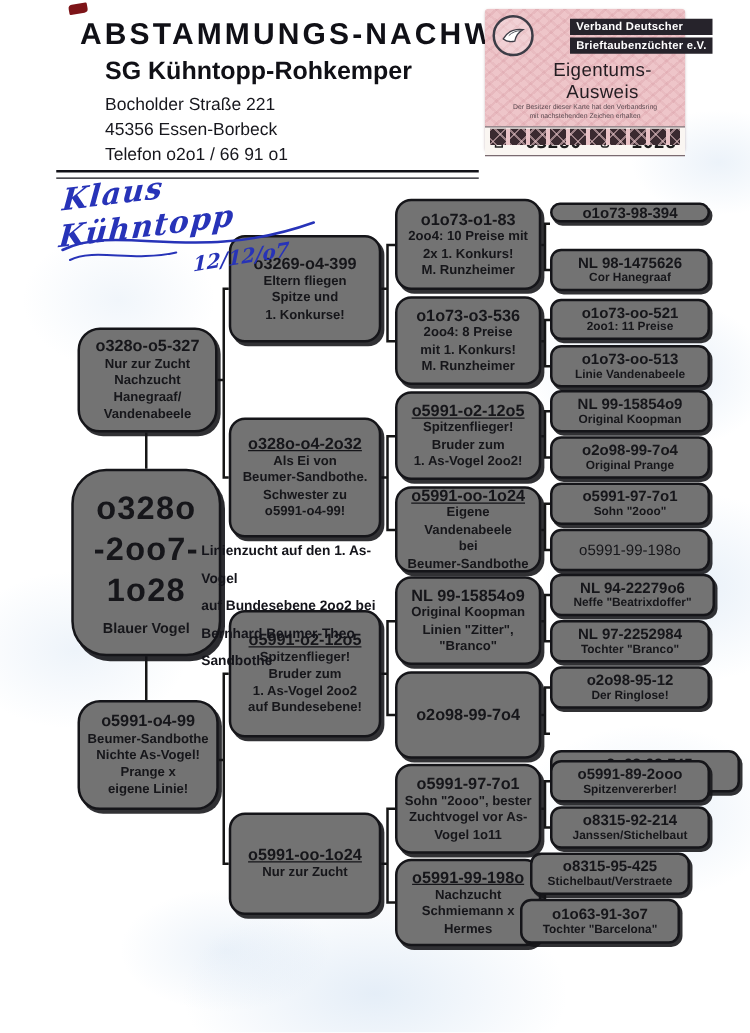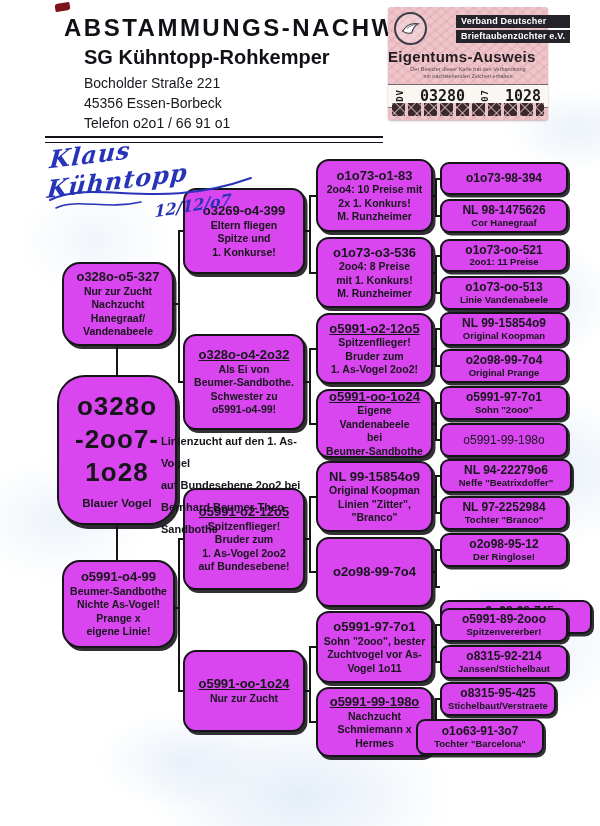--- a/index.html
+++ b/index.html
@@ -40,22 +40,22 @@
       repeating-linear-gradient(40deg, rgba(196,120,132,.12) 0 2px, transparent 2px 7px);
     box-shadow:0 1px 2px rgba(90,40,50,.35);
   }
   .stamp-head{display:flex;align-items:center;gap:5px;padding:5px 6px 1px 6px;}
   .stamp-logo{width:29px;height:29px;border:2px solid #3c3c46;border-radius:50%;
       flex:0 0 auto;display:flex;align-items:center;justify-content:center;
       background:rgba(255,255,255,.22);}
   .stamp-org{display:flex;flex-direction:column;gap:2px;padding-left:24px;}
   .stamp-org span{background:#26232b;color:#fff;font-size:9px;font-weight:bold;
       padding:1.5px 5px;white-space:nowrap;letter-spacing:.2px;}
-  .stamp-title{font-size:15px;font-weight:bold;text-align:left;color:#241d22;
-      margin-top:2px;letter-spacing:.3px;}
+  .stamp-title{font-size:15px;font-weight:normal;text-align:center;color:#241d22;
+      margin-top:2px;letter-spacing:.3px;margin-left:28px;}
   .stamp-sub{font-size:5.5px;text-align:center;color:#5a4a50;white-space:pre-line;
       line-height:1.35;margin-top:1px;}
   .stamp-code{display:flex;align-items:center;background:#faf6f2;
       border-top:1px solid #7a6a70;border-bottom:1px solid #7a6a70;margin-top:3px;
       padding:2px 7px;font-family:"DejaVu Sans Mono", monospace;font-weight:bold;
       font-size:15px;color:#1c1c1c;justify-content:space-between;}
   .stamp-code .rot{writing-mode:vertical-rl;transform:rotate(180deg);font-size:9px;
       letter-spacing:1px;}
   .stamp-band{position:absolute;bottom:4px;left:4px;right:4px;height:13px;
       background:
@@ -71,23 +71,23 @@
       transform:rotate(-7deg) skewX(-12deg);transform-origin:left bottom;}
   .sig svg{position:absolute;left:0;top:18px;}
   .sig .date{position:absolute;left:108px;top:50px;font-family:"DejaVu Serif", serif;
       font-style:italic;font-weight:bold;font-size:16px;
       transform:rotate(-9deg) skewX(-10deg);}
 
   
   .lines{position:absolute;left:0;top:0;z-index:2;}
   .bx{
     position:absolute;z-index:3;box-sizing:border-box;
-    background:#d946ef;border:2px solid #151519;border-radius:13px;
+    background:#737373;border:2px solid #151519;border-radius:13px;
     box-shadow:2.5px 3px 0 rgba(20,20,24,.88);
-    display:flex;flex-direction:column;justify-content:center;
+    display:flex;flex-direction:column;align-items:center;justify-content:center;
     text-align:center;padding:2px 3px;
   }
   .bx .ring{font-weight:bold;font-size:13px;line-height:1.2;white-space:nowrap;}
   .bx .ring.u{text-decoration:underline;}
   .bx .ring.thin{font-weight:normal;}
   .bx .nt{font-size:10.5px;font-weight:bold;line-height:1.28;white-space:pre-line;}
   .bx.r18{border-radius:18px;}
   .bx.s4{border-radius:9px;box-shadow:2px 2.5px 0 rgba(20,20,24,.88);padding:1px 2px;}
   .bx.s4 .ring{font-size:12px;}
   .bx.s4 .nt{font-size:9.5px;line-height:1.15;}
@@ -255,21 +255,21 @@
 Zuchtvogel vor As-
 Vogel 1o11</div>
 </div>
 <div class="bx" style="left:316px;top:687px;width:117px;height:70px">
   <div class="ring u">o5991-99-198o</div>
   <div class="nt">Nachzucht
 Schmiemann x
 Hermes</div>
 </div>
 
-<div class="bx s4" style="left:440px;top:162px;width:128px;height:33px">
+<div class="bx s4" style="left:440px;top:162px;width:128px;height:16px">
   <div class="ring">o1o73-98-394</div>
 </div>
 <div class="bx s4" style="left:440px;top:199px;width:128px;height:34px">
   <div class="ring">NL 98-1475626</div>
   <div class="nt">Cor Hanegraaf</div>
 </div>
 <div class="bx s4" style="left:440px;top:239px;width:128px;height:33px">
   <div class="ring">o1o73-oo-521</div>
   <div class="nt">2oo1: 11 Preise</div>
 </div>
@@ -309,20 +309,20 @@
   <div class="nt">Nachzucht Van Loon</div>
 </div>
 <div class="bx s4" style="left:440px;top:608px;width:128px;height:34px">
   <div class="ring">o5991-89-2ooo</div>
   <div class="nt">Spitzenvererber!</div>
 </div>
 <div class="bx s4" style="left:440px;top:645px;width:128px;height:34px">
   <div class="ring">o8315-92-214</div>
   <div class="nt">Janssen/Stichelbaut</div>
 </div>
-<div class="bx s4" style="left:440px;top:682px;width:116px;height:34px">
+<div class="bx s4" style="left:424px;top:682px;width:128px;height:34px">
   <div class="ring">o8315-95-425</div>
   <div class="nt">Stichelbaut/Verstraete</div>
 </div>
 <div class="bx s4" style="left:416px;top:719px;width:128px;height:36px">
   <div class="ring">o1o63-91-3o7</div>
   <div class="nt">Tochter "Barcelona"</div>
 </div>
 
 </body></html>

